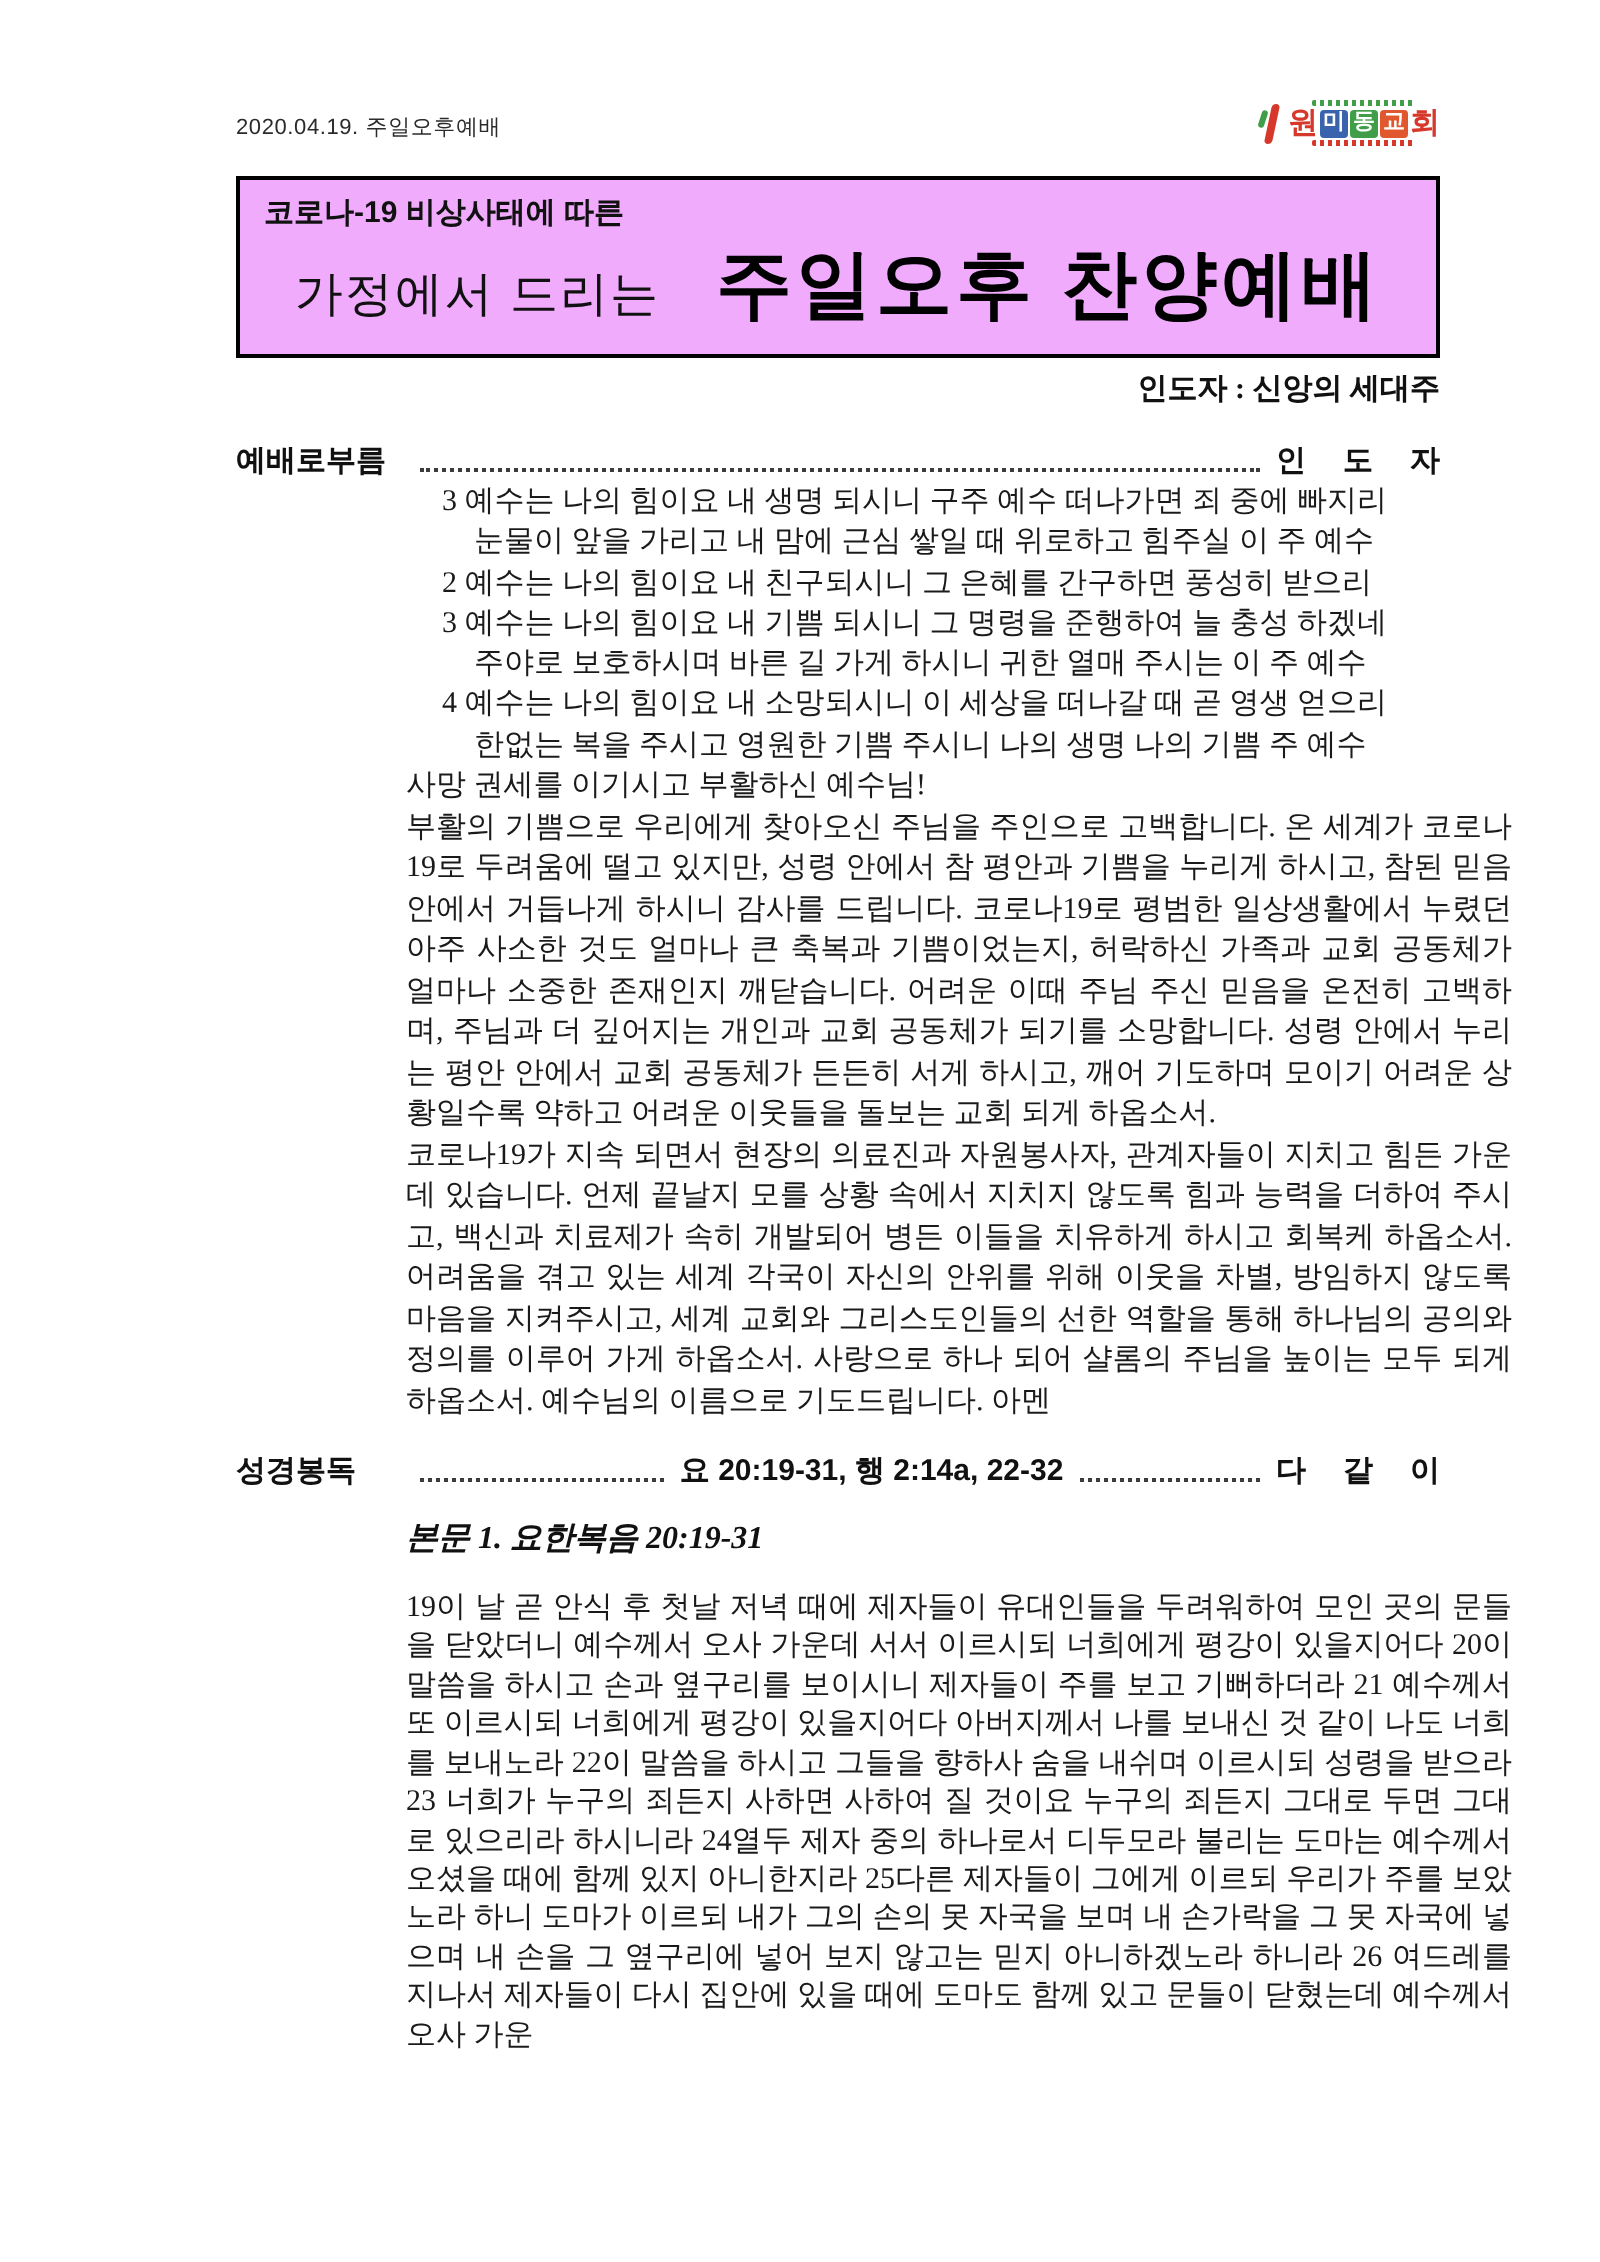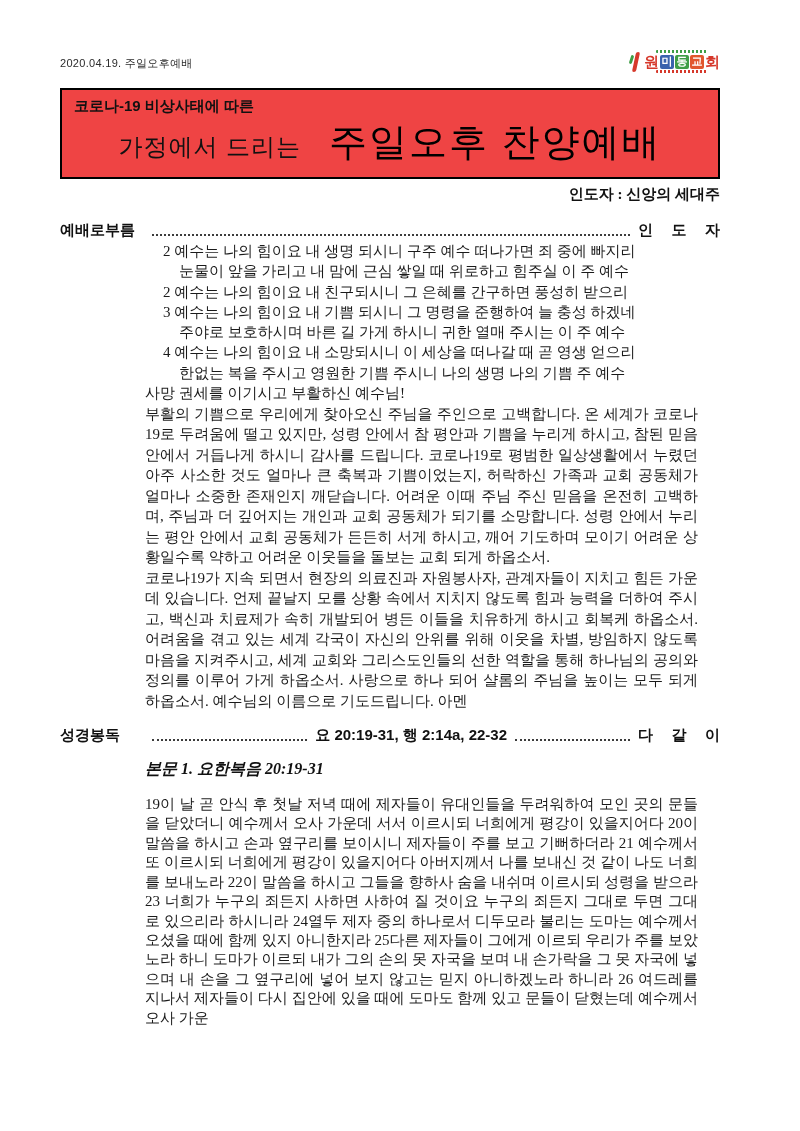--- a/index.html
+++ b/index.html
@@ -1,21 +1,21 @@
 <!DOCTYPE html>
 <html><head>
 <meta charset="utf-8">
 <style>
   html,body{margin:0;padding:0;}
   body{
     width:800px;height:1131px;background:#ffffff;overflow:hidden;
     font-family:"Liberation Serif","DejaVu Serif",serif;
     color:#1b1b1b;
   }
-  .page{box-sizing:border-box;width:800px;height:1131px;padding:50px 80px 0 60px;}
+  .page{box-sizing:border-box;width:800px;height:1131px;padding:50px 80px 0 118px;}
 
   
   .top-row{display:flex;justify-content:space-between;align-items:flex-start;height:26px;}
   .date{font-family:"Liberation Sans","DejaVu Sans",sans-serif;font-size:11px;color:#2b2b2b;padding-top:6px;letter-spacing:.3px;}
   .logo{display:flex;align-items:center;gap:2px;}
   .logo-mark{display:inline-block;width:13px;height:20px;position:relative;}
   .logo-mark::before{content:"";position:absolute;left:5px;top:0;width:4px;height:20px;background:#d6382b;transform:skewX(-12deg);border-radius:2px;}
   .logo-mark::after{content:"";position:absolute;left:1px;top:3px;width:3px;height:9px;background:#3f9e47;transform:rotate(18deg);border-radius:2px;}
   .logo-body{display:flex;flex-direction:column;align-items:center;line-height:1;}
   .logo-cap{display:block;height:3px;width:52px;border-radius:1px;}
@@ -23,25 +23,25 @@
   .logo-cap.bottom{background:repeating-linear-gradient(90deg,#d6382b 0 2px,#ffffff 2px 4px);margin-top:1px;}
   .logo-row{display:flex;align-items:center;gap:1px;font-family:"Liberation Sans","DejaVu Sans",sans-serif;font-weight:bold;font-size:13px;}
   .lc{display:inline-block;line-height:1;}
   .lc.plain{color:#d6382b;font-size:15px;}
   .lc.box{color:#fff;width:14px;height:14px;display:inline-flex;align-items:center;justify-content:center;font-size:11px;border-radius:2px;}
   .lc.blue{background:#3a63ad;}
   .lc.green{background:#3f9e47;}
   .lc.orange{background:#e1572e;}
 
   
-  .title-box{margin-top:12px;border:2px solid #000;background:#ef4444;padding:7px 12px 9px 12px;}
+  .title-box{margin-top:12px;border:2px solid #000;background:#f0abfc;padding:7px 12px 9px 12px;}
   .tagline{font-family:"Liberation Sans","DejaVu Sans",sans-serif;font-weight:bold;font-size:15px;color:#111;}
   .title-line{display:flex;justify-content:center;align-items:baseline;gap:28px;margin-top:1px;}
   .title-prefix{font-family:"Liberation Sans","DejaVu Sans",sans-serif;font-size:24px;color:#111;letter-spacing:1px;}
-  .title-main{font-family:"Liberation Sans","DejaVu Sans",sans-serif;font-weight:normal;font-size:38px;color:#000;letter-spacing:2px;}
+  .title-main{font-family:"Liberation Sans","DejaVu Sans",sans-serif;font-weight:bold;font-size:38px;color:#000;letter-spacing:2px;}
 
   .leader-line{margin-top:6px;text-align:right;font-weight:bold;font-size:15px;color:#111;}
 
   
   .order-row{display:flex;align-items:center;height:21px;margin-top:8px;
     font-family:"Liberation Sans","DejaVu Sans",sans-serif;font-weight:bold;font-size:15px;color:#111;}
   .order-row.first{margin-top:16px;}
   .order-row.gap-before{margin-top:14px;}
   .o-label{display:inline-block;width:84px;text-align:justify;text-align-last:justify;flex:none;}
   .o-right{display:inline-block;width:82px;text-align:justify;text-align-last:justify;flex:none;}
@@ -96,21 +96,21 @@
 
   <div class="leader-line">인도자 : 신앙의 세대주</div>
 
   <div class="order-row first">
     <span class="o-label">예배로부름</span>
     <span class="dots full"></span>
     <span class="o-right">인 도 자</span>
   </div>
 
   <div class="hymn">
-    <div class="line">2 예수는 나의 힘이요 내 생명 되시니 구주 예수 떠나가면 죄 중에 빠지리</div>
+    <div class="line">3 예수는 나의 힘이요 내 생명 되시니 구주 예수 떠나가면 죄 중에 빠지리</div>
     <div class="line cont">눈물이 앞을 가리고 내 맘에 근심 쌓일 때 위로하고 힘주실 이 주 예수</div>
     <div class="line">2 예수는 나의 힘이요 내 친구되시니 그 은혜를 간구하면 풍성히 받으리</div>
     <div class="line">3 예수는 나의 힘이요 내 기쁨 되시니 그 명령을 준행하여 늘 충성 하겠네</div>
     <div class="line cont">주야로 보호하시며 바른 길 가게 하시니 귀한 열매 주시는 이 주 예수</div>
     <div class="line">4 예수는 나의 힘이요 내 소망되시니 이 세상을 떠나갈 때 곧 영생 얻으리</div>
     <div class="line cont">한없는 복을 주시고 영원한 기쁨 주시니 나의 생명 나의 기쁨 주 예수</div>
   </div>
 
   <div class="block">
     <p class="intro-line">사망 권세를 이기시고 부활하신 예수님!</p>

